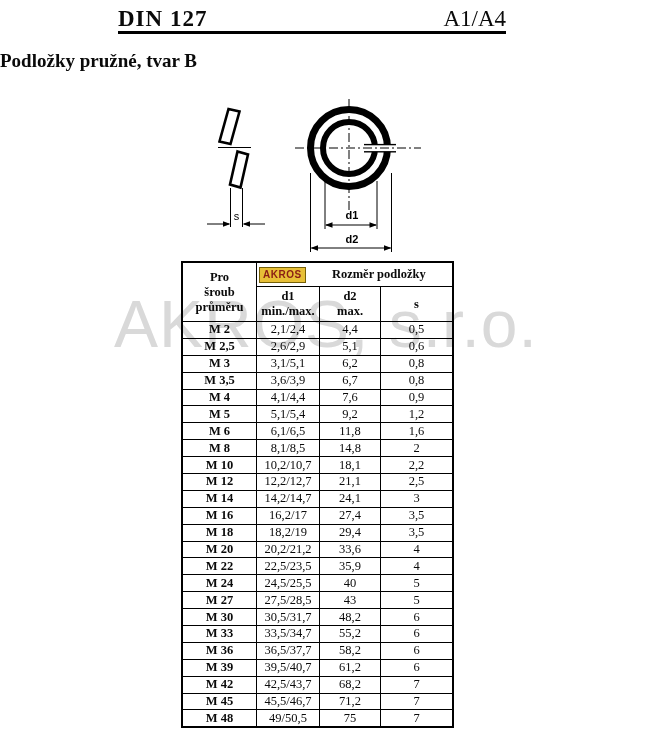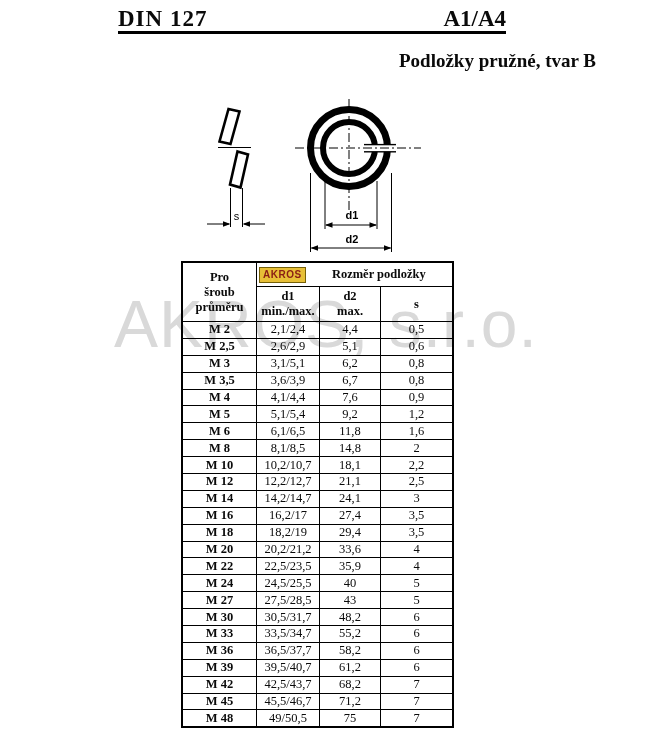--- a/index.html
+++ b/index.html
@@ -1,24 +1,24 @@
 <!DOCTYPE html>
 <html><head>
 <meta charset="utf-8">
 <style>
   html,body{margin:0;padding:0;background:#fff;}
   #page{position:relative;width:613px;height:734px;background:#ffffff;overflow:hidden;
         font-family:"Liberation Serif","DejaVu Serif",serif;color:#0a0a0a;}
 
   
   .doc-num{position:absolute;left:118px;top:6px;font-size:23px;font-weight:bold;letter-spacing:1px;}
-  .doc-mat{position:absolute;left:424px;top:6px;width:82px;text-align:right;font-size:23px;font-weight:bold;}
+  .doc-mat{position:absolute;left:424px;top:6px;width:82px;text-align:right;font-size:23px;font-weight:normal;}
   .head-rule{position:absolute;left:118px;top:31px;width:388px;height:2.5px;background:#000;}
-  .doc-title{position:absolute;left:0;top:50px;width:578px;text-align:right;
-             font-size:19px;font-weight:bold;padding-left:18px;}
+  .doc-title{position:absolute;left:0;top:50px;width:578px;text-align:left;
+             font-size:19px;font-weight:bold;}
 
   
   .watermark{position:absolute;left:114px;top:286px;font-family:"Liberation Sans","DejaVu Sans",sans-serif;
              font-size:66px;font-weight:normal;color:#d9d9d9;letter-spacing:1px;white-space:nowrap;z-index:0;}
 
   
   .drawing{position:absolute;left:190px;top:93px;z-index:1;}
 
   
   table.dim{position:absolute;left:181px;top:261px;border-collapse:collapse;z-index:1;

